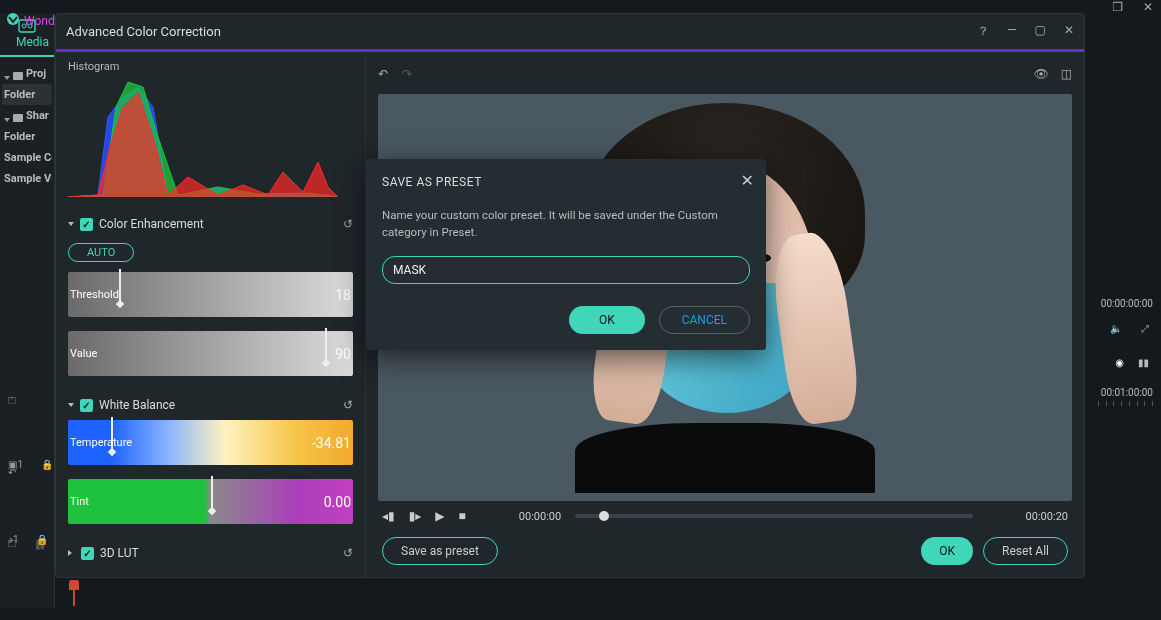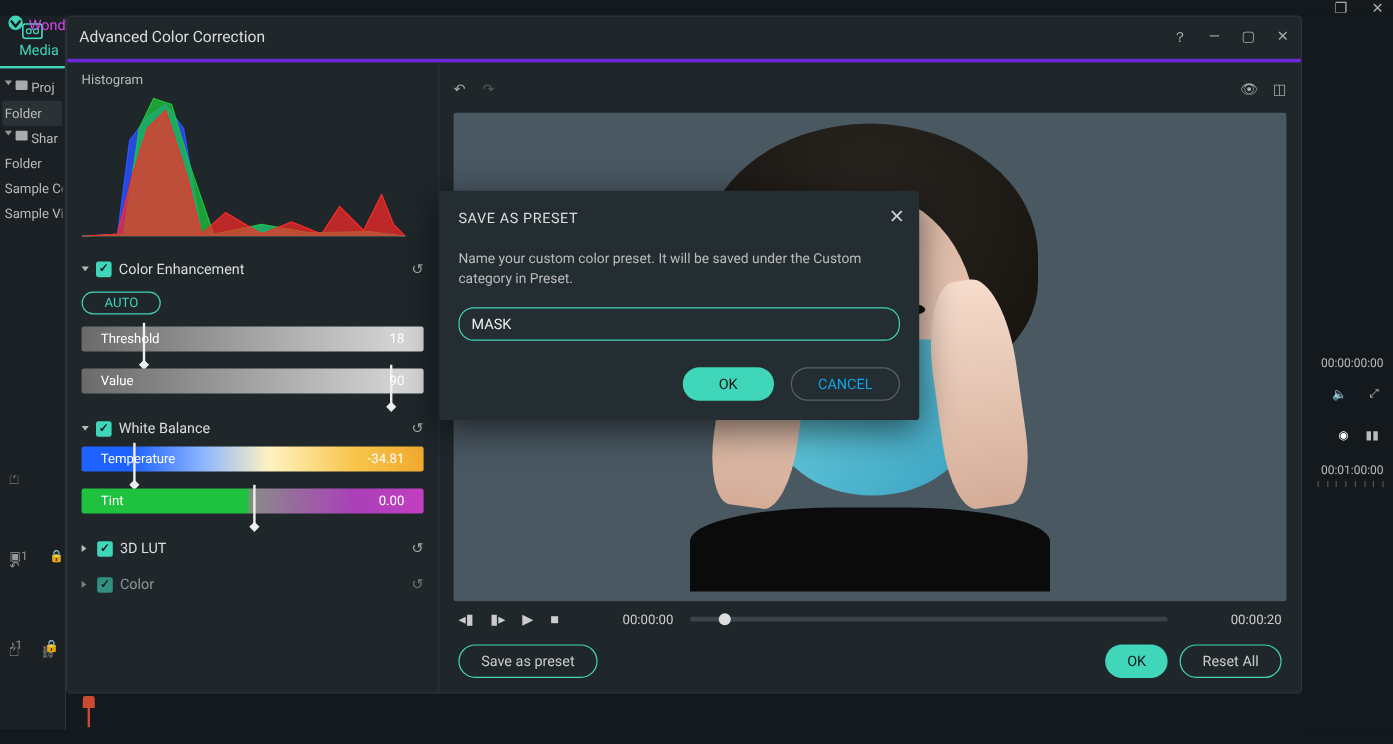--- a/index.html
+++ b/index.html
@@ -4,21 +4,21 @@
 <style>
   *{box-sizing:border-box;margin:0;padding:0;font-family:-apple-system,BlinkMacSystemFont,"Segoe UI",Roboto,sans-serif;}
   body{background:#13191c;color:#ccc;width:1161px;height:620px;overflow:hidden;font-size:12px;}
   .app-titlebar{position:absolute;top:0;left:0;right:0;height:13px;background:#13191c;display:flex;justify-content:flex-end;align-items:center;padding:0 8px;gap:20px;}
   .app-titlebar span{color:#aaa;}
   
   .left-panel{position:absolute;left:0;top:13px;width:55px;height:595px;background:#1a2024;border-right:1px solid #2a3236;}
   .tab-media{text-align:center;padding:6px 16px;color:#3fd6b9;border-bottom:2px solid #3fd6b9;}
   .tab-media svg{display:block;margin:0 auto 2px;}
   .tree{padding:6px 2px;font-size:11px;color:#bbb;}
-  .tree-item{padding:4px 2px;display:flex;align-items:flex-start;gap:3px;white-space:nowrap;overflow:hidden;}
+  .tree-item{padding:4px 2px;display:flex;align-items:flex-end;gap:3px;white-space:nowrap;overflow:hidden;font-weight:bold;}
   .tree-item.sel{background:#2a3236;border-radius:2px;}
   .caret{display:inline-block;width:0;height:0;border-top:4px solid #999;border-left:3px solid transparent;border-right:3px solid transparent;}
   .folder-ico{width:10px;height:8px;background:#aaa;border-radius:1px;display:inline-block;}
   
   .cc-window{position:absolute;left:55px;top:13px;width:1030px;height:565px;background:#1f272b;border:1px solid #2e363a;border-radius:4px;display:flex;flex-direction:column;}
   .cc-titlebar{height:38px;display:flex;align-items:center;justify-content:space-between;padding:0 10px;border-bottom:3px solid #6d28d9;}
   .cc-title{font-size:13px;color:#ddd;}
   .cc-winbtns{display:flex;gap:18px;color:#aaa;}
   .cc-body{flex:1;display:flex;min-height:0;}
   .cc-left{width:310px;border-right:1px solid #2a3236;display:flex;flex-direction:column;}
@@ -28,23 +28,23 @@
   .cc-scroll{flex:1;overflow:hidden;padding:8px 12px 0;}
   .histogram-label{font-size:11px;color:#bbb;margin-bottom:4px;}
   .histogram{width:270px;height:120px;position:relative;background:#1f272b;margin-bottom:12px;}
   .histogram svg{width:100%;height:100%;}
   .section-head{display:flex;align-items:center;gap:6px;padding:8px 0;color:#ddd;font-size:12px;}
   .section-head .arrow{width:0;height:0;border-top:4px solid #bbb;border-left:3px solid transparent;border-right:3px solid transparent;}
   .section-head .arrow-right{border-top:none;border-left:4px solid #bbb;border-top:3px solid transparent;border-bottom:3px solid transparent;}
   .cb{width:13px;height:13px;border-radius:2px;background:#3fd6b9;display:inline-flex;align-items:center;justify-content:center;color:#0f1518;font-weight:bold;font-size:10px;}
   .reset-ico{margin-left:auto;color:#aaa;}
   .auto-btn{border:1px solid #3fd6b9;color:#3fd6b9;background:transparent;border-radius:12px;padding:2px 18px;margin:4px 0 10px;font-size:11px;}
-  .slider{position:relative;height:21px;border-radius:2px;margin-bottom:14px;display:flex;align-items:center;padding:0 16px;color:#fff;font-size:11px;}
+  .slider{position:relative;height:45px;border-radius:2px;margin-bottom:14px;display:flex;align-items:center;padding:0 2px;color:#fff;font-size:11px;}
   .slider .label{z-index:2;}
-  .slider .val{margin-left:auto;z-index:2;font-size:11px;text-align:right;}
+  .slider .val{margin-left:auto;z-index:2;font-size:14px;text-align:right;}
   .slider .handle{position:absolute;top:-3px;width:2px;height:34px;background:#eee;}
   .slider .handle:before{content:"";position:absolute;bottom:-4px;left:-2px;width:6px;height:6px;background:#eee;transform:rotate(45deg);}
   .threshold{background:linear-gradient(to right,#6a6a6a,#dcdcdc);}
   .valueslider{background:linear-gradient(to right,#6a6a6a,#dcdcdc);}
   .temperature{background:linear-gradient(to right,#1e62ff 0%,#1e62ff 15%,#89b4ff 35%,#fff2c0 55%,#f6c54a 80%,#f2a92e 100%);}
   .tint{background:linear-gradient(to right,#1fc23f 0%,#1fc23f 48%,#8a8a8a 50%,#aa3fb9 80%,#c23fc2 100%);}
   .cc-right{flex:1;display:flex;flex-direction:column;padding:8px 12px 0;}
   .preview-tools{display:flex;justify-content:space-between;align-items:center;height:28px;color:#aaa;}
   .preview-tools .left{display:flex;gap:14px;}
   .preview-tools .right{display:flex;gap:12px;}

